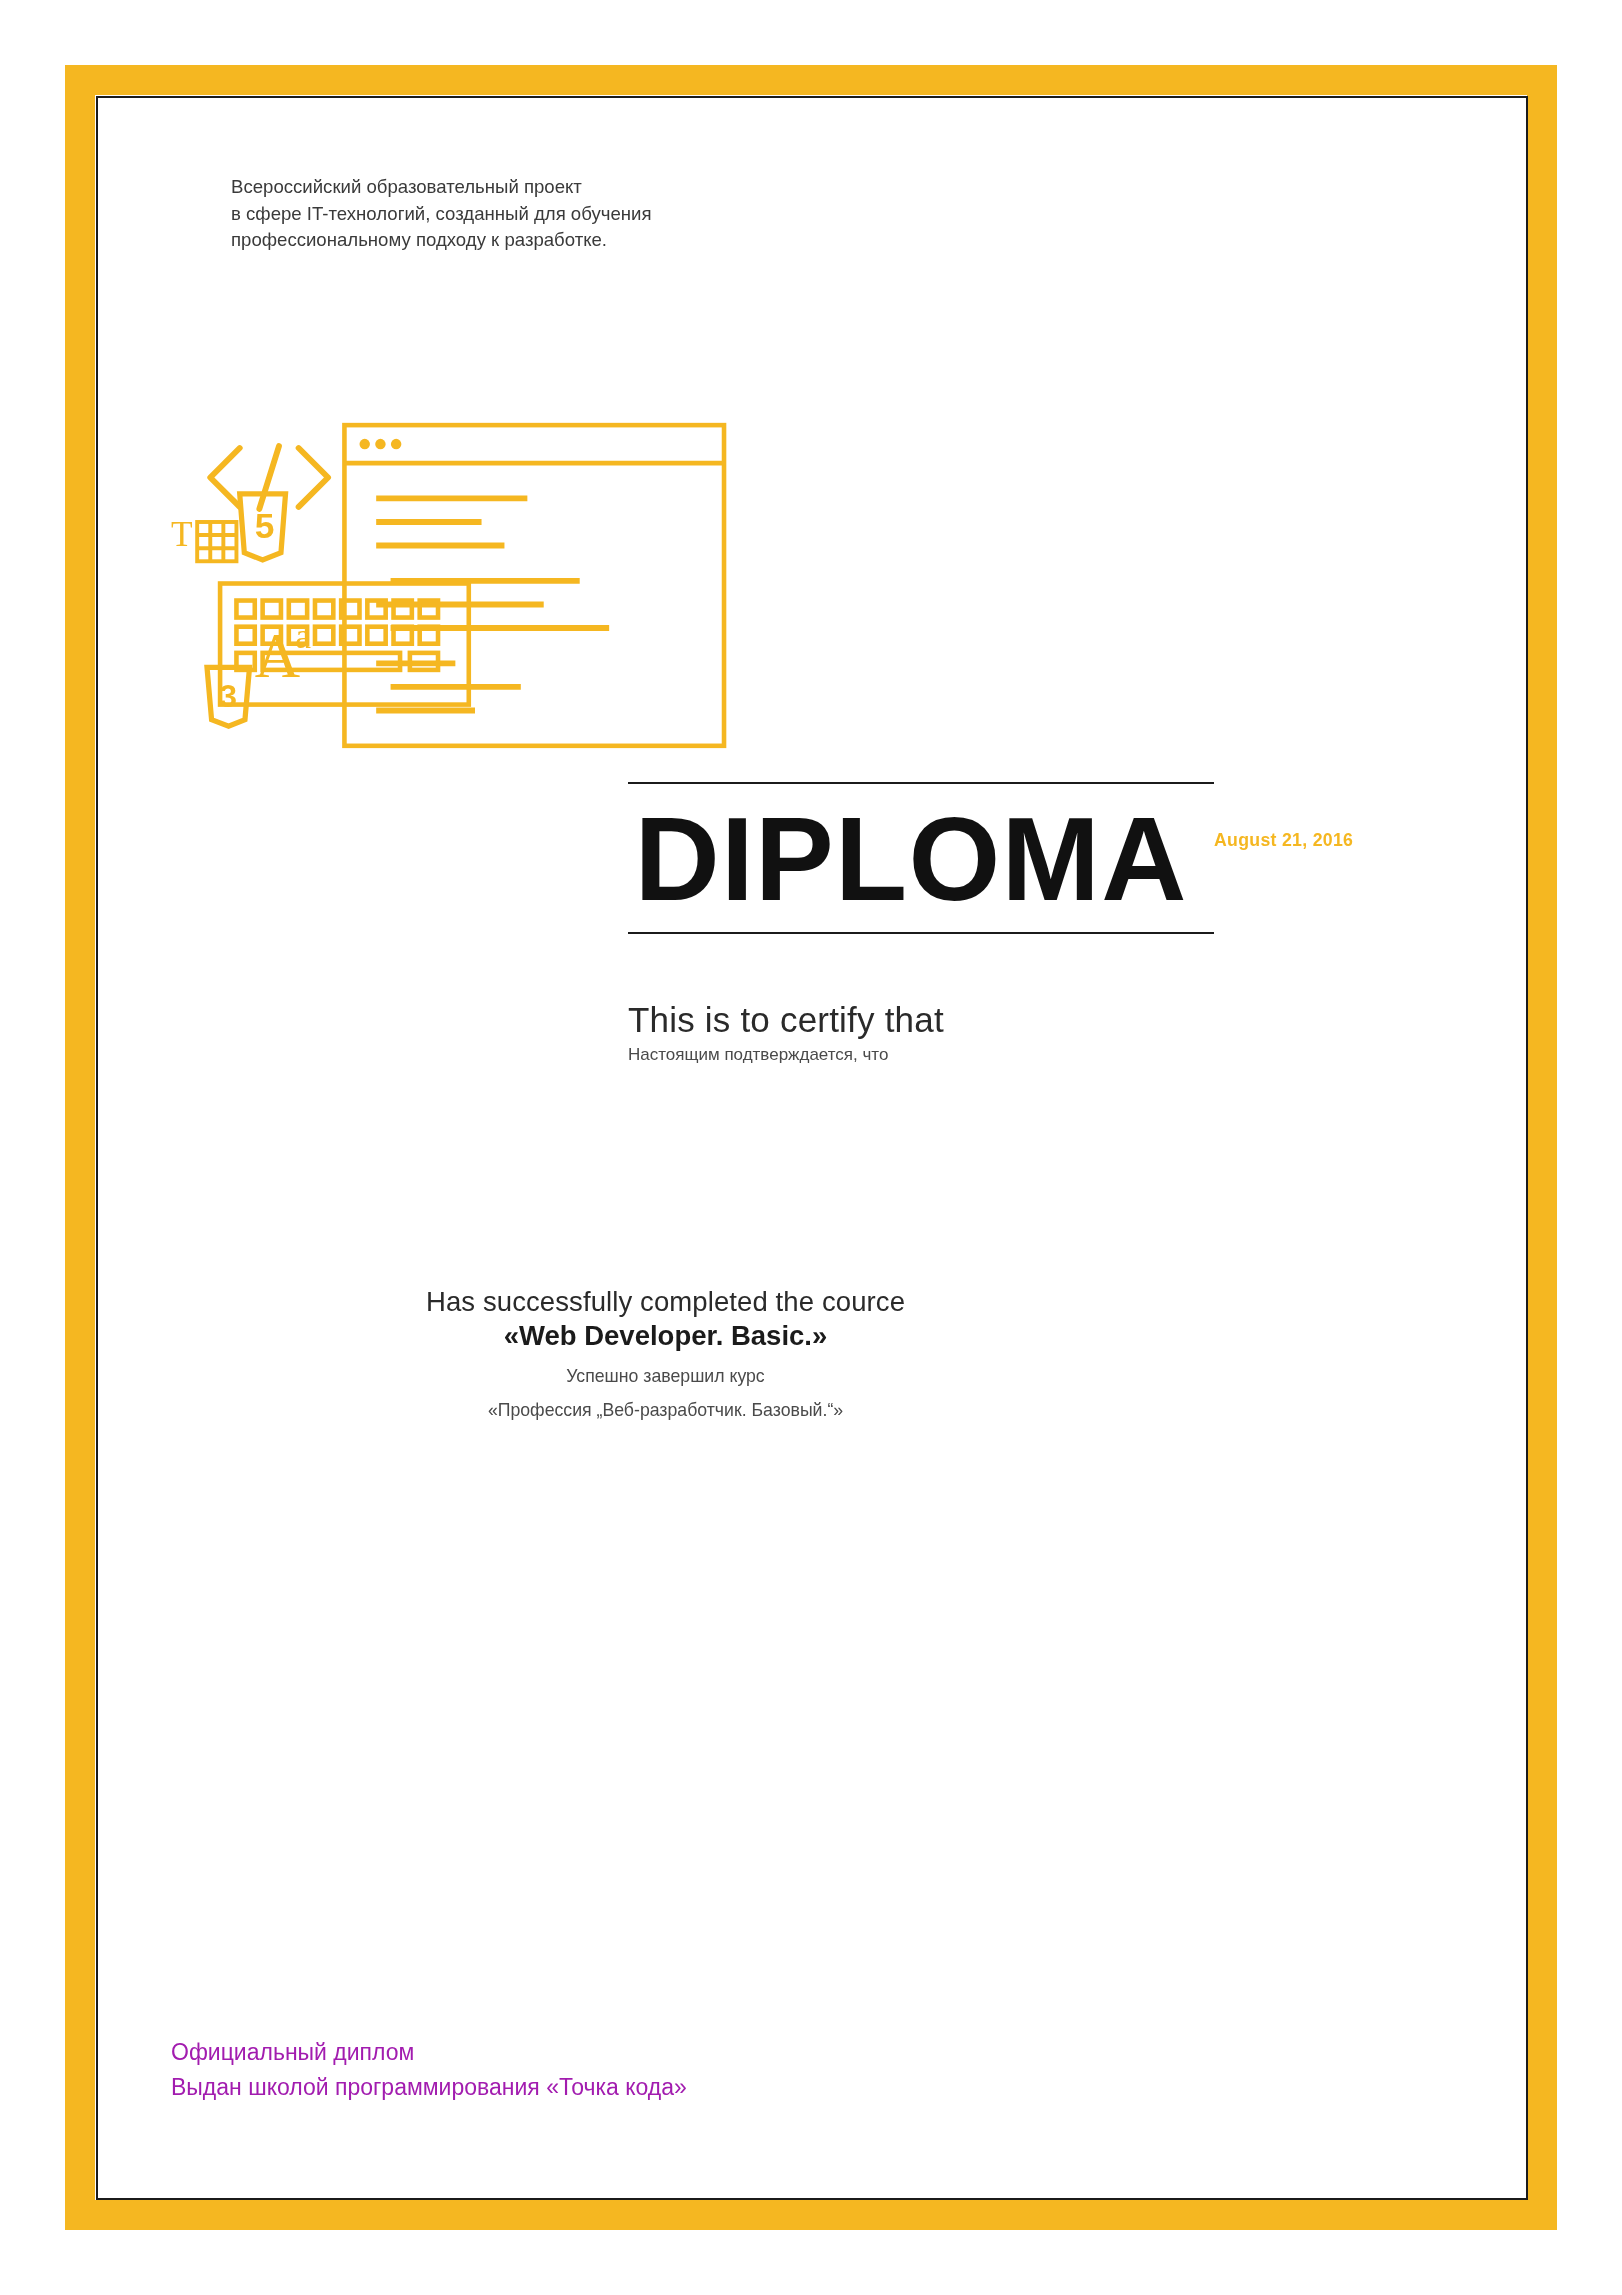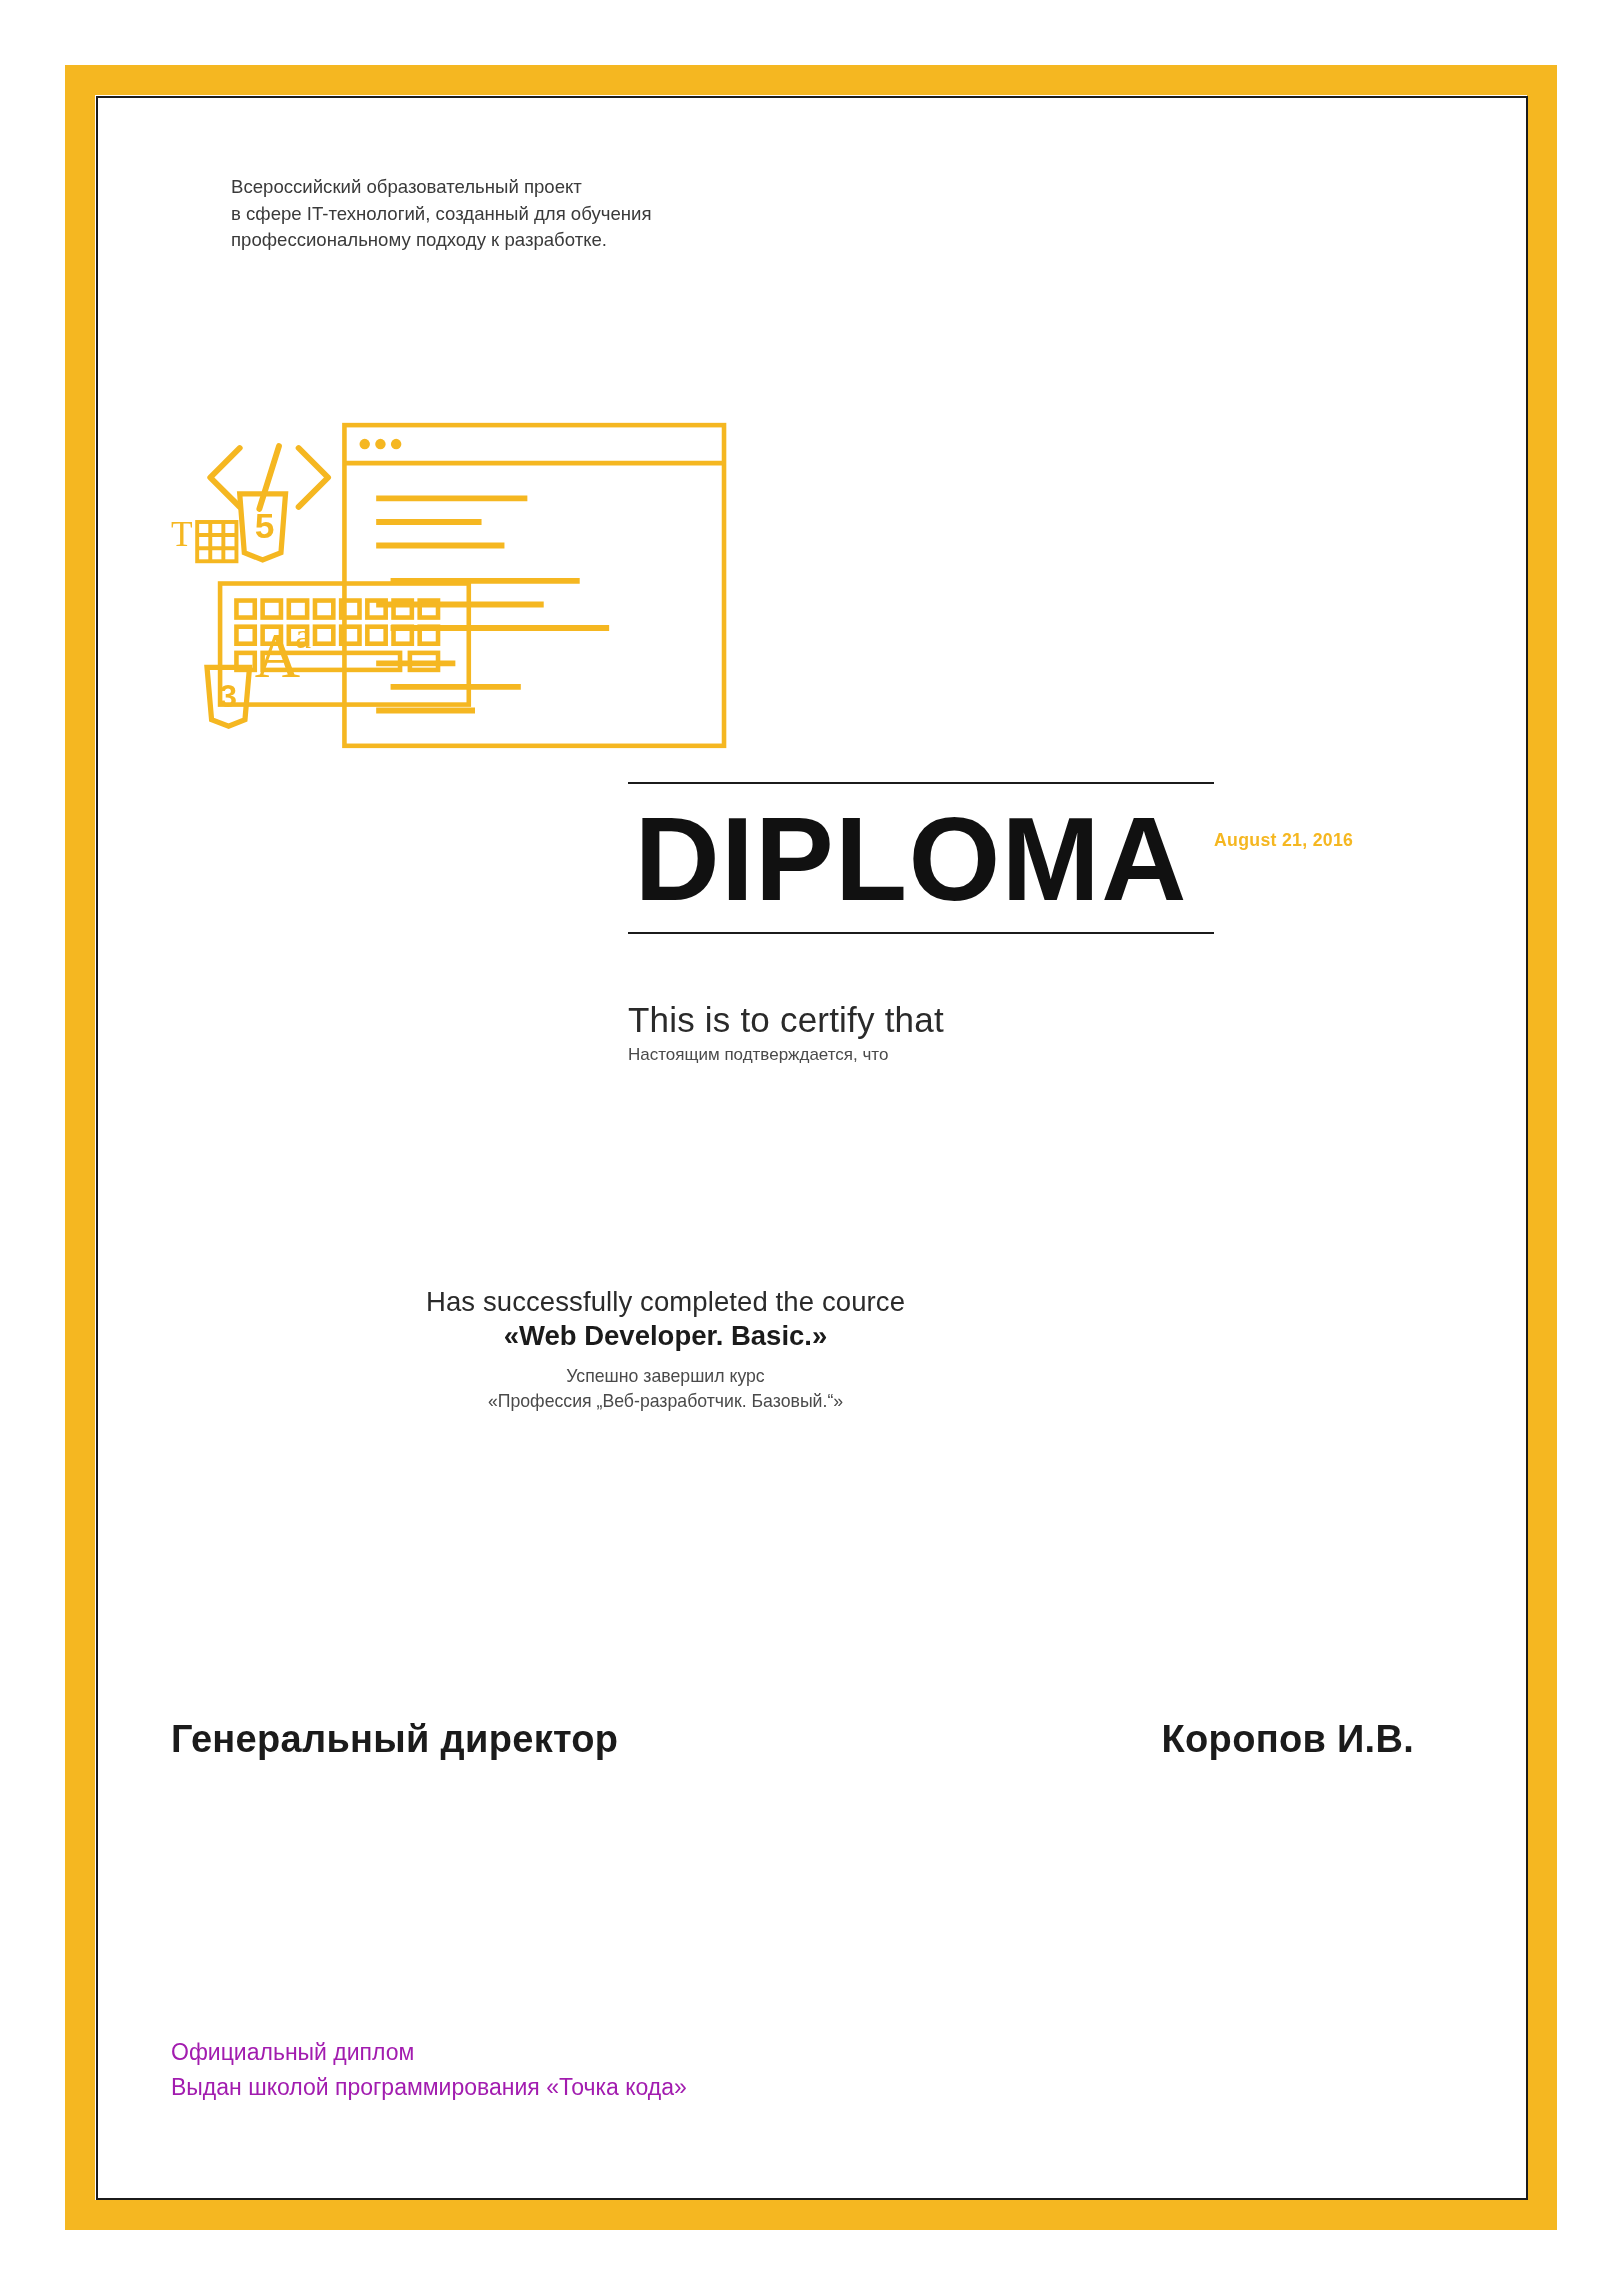--- a/index.html
+++ b/index.html
@@ -189,21 +189,21 @@
     font-size: 27.5px;
     font-weight: bold;
     color: #1b1b1b;
   }
   .course-ru-line1 {
     margin-top: 14.4px;
     font-size: 17.7px;
     color: #4a4a4a;
   }
   .course-ru-line2 {
-    margin-top: 4px;
+    margin-top: 13px;
     font-size: 17.7px;
     color: #4a4a4a;
   }
 
   
   .sign-row {
     position: absolute;
     left: 171px;
     top: 1718px;
     width: 1243px;
@@ -336,24 +336,20 @@
     <div class="certify-ru">Настоящим подтверждается, что</div>
   </div>
 
   <div class="course">
     <div class="course-en-line1">Has successfully completed the cource</div>
     <div class="course-en-line2">«Web Developer. Basic.»</div>
     <div class="course-ru-line1">Успешно завершил курс</div>
     <div class="course-ru-line2">«Профессия „Веб-разработчик. Базовый.“»</div>
   </div>
 
-  <div class="sign-row">
-    <div class="sign-title">Генеральный директор</div>
-    <div class="sign-name">Коропов И.В.</div>
-  </div>
 
   <div class="footer">
     <div class="footer-line">Официальный диплом</div>
     <div class="footer-line">Выдан школой программирования «Точка кода»</div>
   </div>
 
 </div>
 
 
 </body></html>

